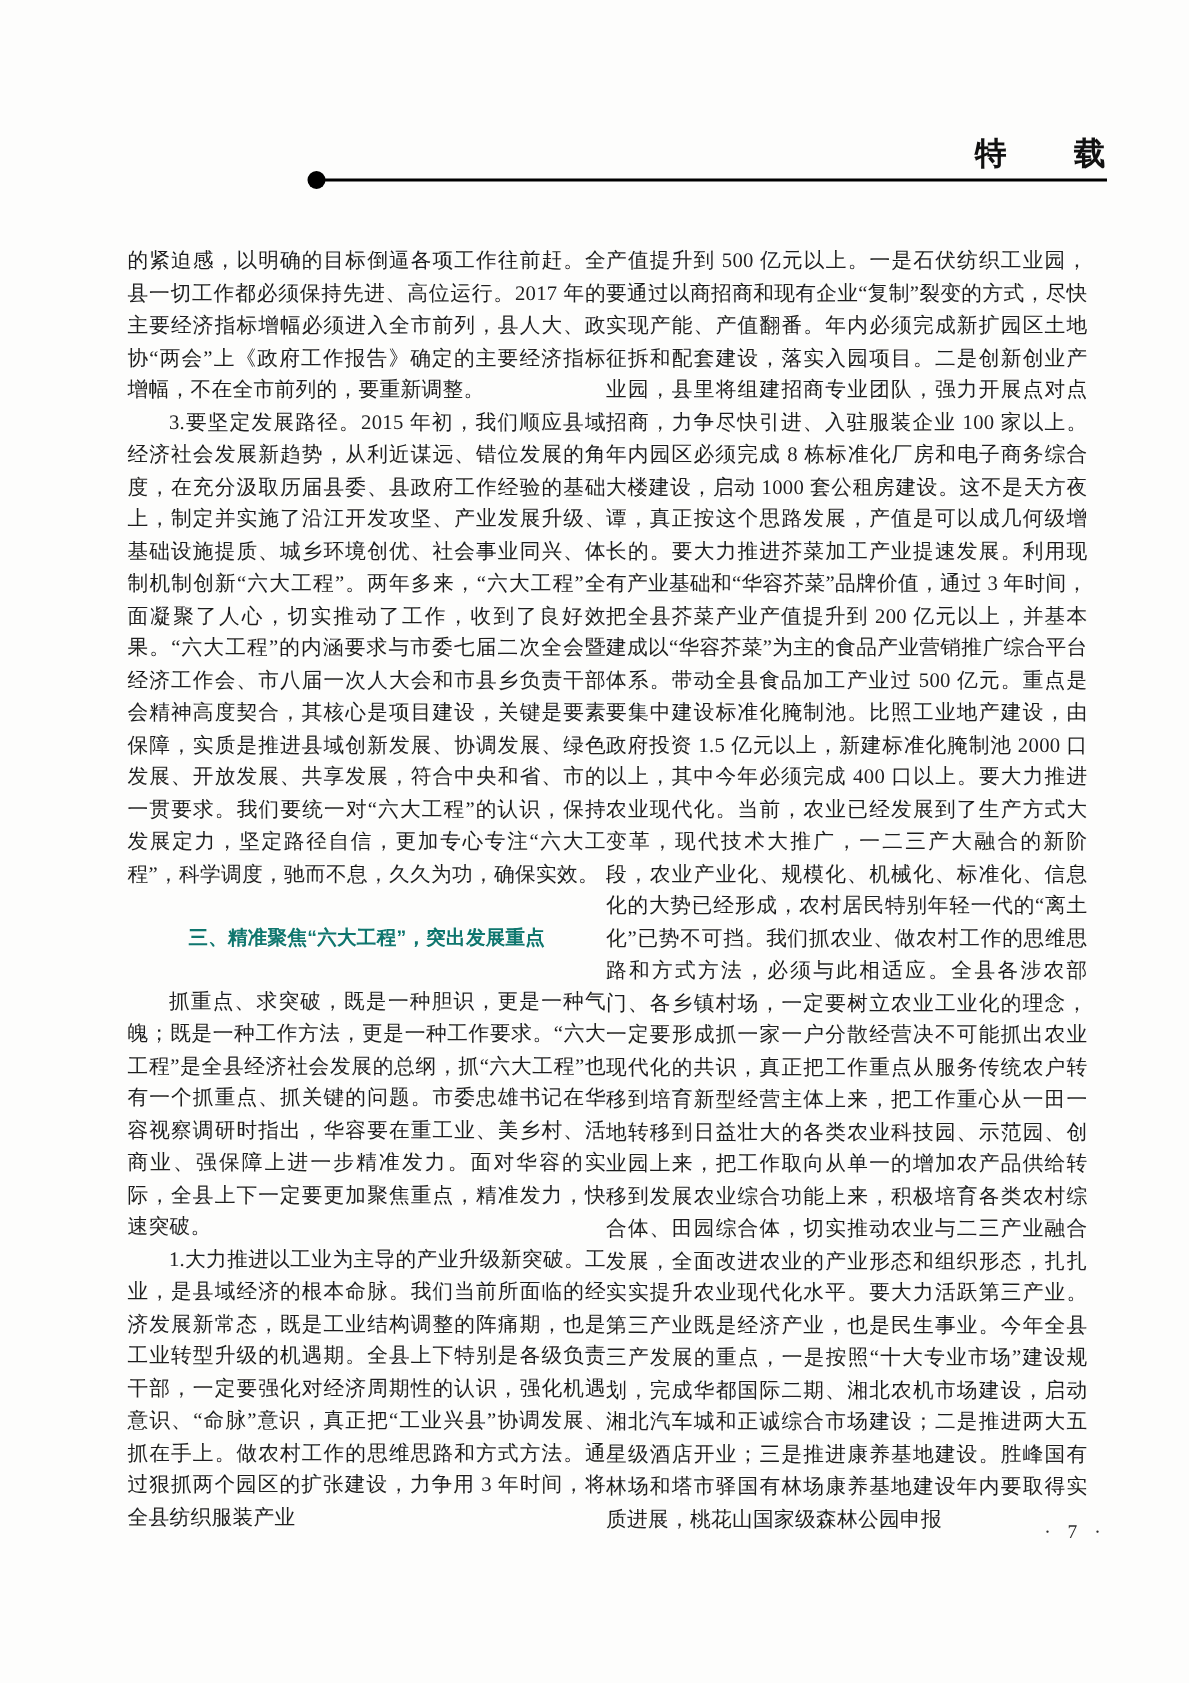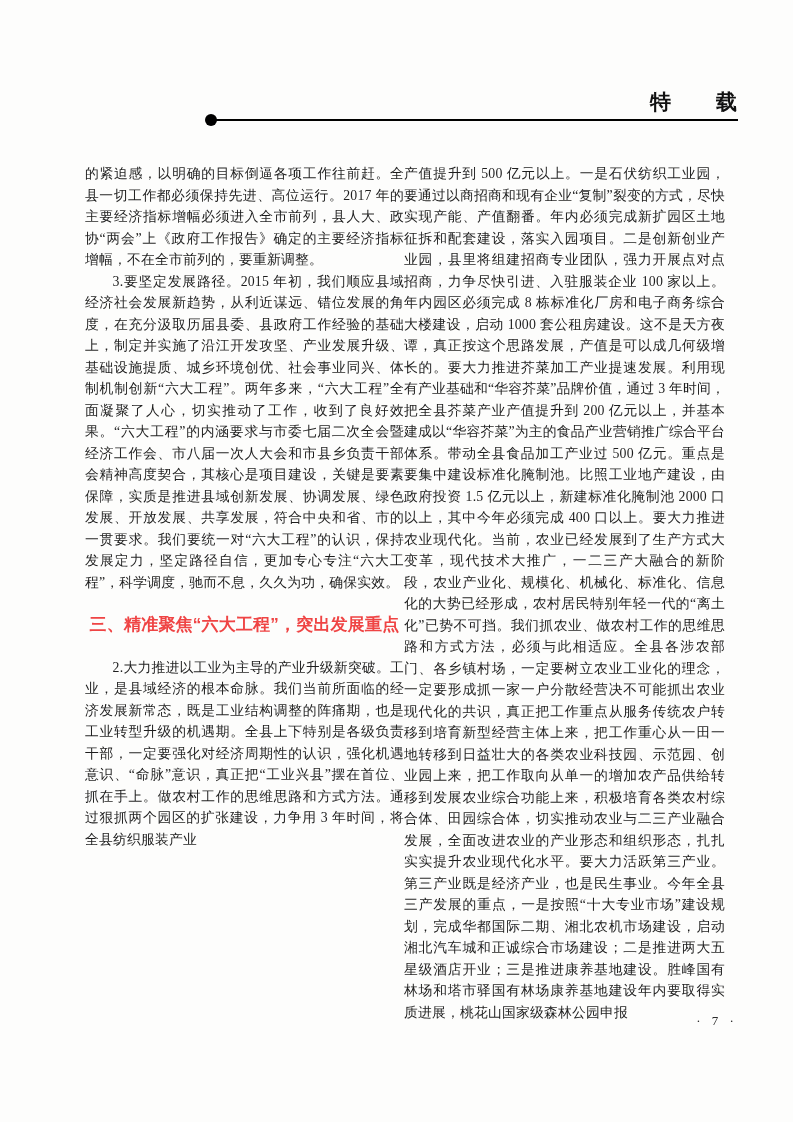--- a/index.html
+++ b/index.html
@@ -55,24 +55,24 @@
   }
   .col-left  { left: 85px;  width: 319px; }
   .col-right { left: 404px; width: 321px; }
   .para { margin: 0; }
   .para.indent { text-indent: 2em; }
   .kai { }
   .heading {
     margin: 21px 0;
     font-family: "Liberation Sans", sans-serif;
     font-weight: 700;
-    font-size: 17px;
+    font-size: 13px;
     text-align: center;
     text-indent: 0;
-    color: #ef4444;
+    color: #0f766e;
   }
   .page-number {
     position: absolute;
     top: 1013px;
     left: 672px;
     width: 90px;
     font-size: 13px;
     color: #2a2a2a;
     letter-spacing: 4px;
     text-align: center;
@@ -89,21 +89,22 @@
   </div>
 
   <div class="rule">
     <span class="dot"></span>
   </div>
 
   <div class="col col-left">
     <p class="para cont"><span>的紧迫感，以明确的目标倒逼各项工作往前赶。全县一切工作都必须保持先进、高位运行。2017 年的主要经济指标增幅必须进入全市前列，县人大、政协“两会”上《政府工作报告》确定的主要经济指标增幅，不在全市前列的，要重新调整。</span></p>
     <p class="para indent"><span class="kai">3.要坚定发展路径。</span><span>2015 年初，我们顺应县域经济社会发展新趋势，从利近谋远、错位发展的角度，在充分汲取历届县委、县政府工作经验的基础上，制定并实施了沿江开发攻坚、产业发展升级、基础设施提质、城乡环境创优、社会事业同兴、体制机制创新“六大工程”。两年多来，“六大工程”全面凝聚了人心，切实推动了工作，收到了良好效果。“六大工程”的内涵要求与市委七届二次全会暨经济工作会、市八届一次人大会和市县乡负责干部会精神高度契合，其核心是项目建设，关键是要素保障，实质是推进县域创新发展、协调发展、绿色发展、开放发展、共享发展，符合中央和省、市的一贯要求。我们要统一对“六大工程”的认识，保持发展定力，坚定路径自信，更加专心专注“六大工程”，科学调度，驰而不息，久久为功，确保实效。</span></p>
     <h3 class="heading">三、精准聚焦“六大工程”，突出发展重点</h3>
-    <p class="para indent"><span class="kai">2.大力推进以工业为主导的产业升级新突破。</span><span>工业，是县域经济的根本命脉。我们当前所面临的经济发展新常态，既是工业结构调整的阵痛期，也是工业转型升级的机遇期。全县上下特别是各级负责干部，一定要强化对经济周期性的认识，强化机遇意识、“命脉”意识，真正把“工业兴县”摆在首位、抓在手上。</span><span class="kai">做农村工作的思维思路和方式方法。</span><span>通过狠抓两个园区的扩张建设，力争用 3 年时间，将全县纺织服装产业</span></p>
+    <p class="para indent"><span>抓重点、求突破，既是一种胆识，更是一种气魄；既是一种工作方法，更是一种工作要求。“六大工程”是全县经济社会发展的总纲，抓“六大工程”也有一个抓重点、抓关键的问题。市委忠雄书记在华容视察调研时指出，华容要在重工业、美乡村、活商业、强保障上进一步精准发力。面对华容的实际，全县上下一定要更加聚焦重点，精准发力，快速突破。</span></p>
+    <p class="para indent"><span class="kai">1.大力推进以工业为主导的产业升级新突破。</span><span>工业，是县域经济的根本命脉。我们当前所面临的经济发展新常态，既是工业结构调整的阵痛期，也是工业转型升级的机遇期。全县上下特别是各级负责干部，一定要强化对经济周期性的认识，强化机遇意识、“命脉”意识，真正把“工业兴县”协调发展、抓在手上。</span><span class="kai">做农村工作的思维思路和方式方法。</span><span>通过狠抓两个园区的扩张建设，力争用 3 年时间，将全县纺织服装产业</span></p>
   </div>
 
   <div class="col col-right">
     <p class="para cont"><span>产值提升到 500 亿元以上。一是石伏纺织工业园，要通过以商招商和现有企业“复制”裂变的方式，尽快实现产能、产值翻番。年内必须完成新扩园区土地征拆和配套建设，落实入园项目。二是创新创业产业园，县里将组建招商专业团队，强力开展点对点招商，力争尽快引进、入驻服装企业 100 家以上。年内园区必须完成 8 栋标准化厂房和电子商务综合大楼建设，启动 1000 套公租房建设。这不是天方夜谭，真正按这个思路发展，产值是可以成几何级增长的。</span><span class="kai">要大力推进芥菜加工产业提速发展。</span><span>利用现有产业基础和“华容芥菜”品牌价值，通过 3 年时间，把全县芥菜产业产值提升到 200 亿元以上，并基本建成以“华容芥菜”为主的食品产业营销推广综合平台体系。带动全县食品加工产业过 500 亿元。</span><span class="kai">重点是要集中建设标准化腌制池。</span><span>比照工业地产建设，由政府投资 1.5 亿元以上，新建标准化腌制池 2000 口以上，其中今年必须完成 400 口以上。</span><span class="kai">要大力推进农业现代化。</span><span>当前，农业已经发展到了生产方式大变革，现代技术大推广，一二三产大融合的新阶段，农业产业化、规模化、机械化、标准化、信息化的大势已经形成，农村居民特别年轻一代的“离土化”已势不可挡。我们抓农业、做农村工作的思维思路和方式方法，必须与此相适应。全县各涉农部门、各乡镇村场，一定要树立农业工业化的理念，一定要形成抓一家一户分散经营决不可能抓出农业现代化的共识，真正把工作重点从服务传统农户转移到培育新型经营主体上来，把工作重心从一田一地转移到日益壮大的各类农业科技园、示范园、创业园上来，把工作取向从单一的增加农产品供给转移到发展农业综合功能上来，积极培育各类农村综合体、田园综合体，切实推动农业与二三产业融合发展，全面改进农业的产业形态和组织形态，扎扎实实提升农业现代化水平。</span><span class="kai">要大力活跃第三产业。</span><span>第三产业既是经济产业，也是民生事业。今年全县三产发展的重点，一是按照“十大专业市场”建设规划，完成华都国际二期、湘北农机市场建设，启动湘北汽车城和正诚综合市场建设；二是推进两大五星级酒店开业；三是推进康养基地建设。胜峰国有林场和塔市驿国有林场康养基地建设年内要取得实质进展，桃花山国家级森林公园申报</span></p>
   </div>
 
   <div class="page-number">· 7 ·</div>
 
 </div>
 

